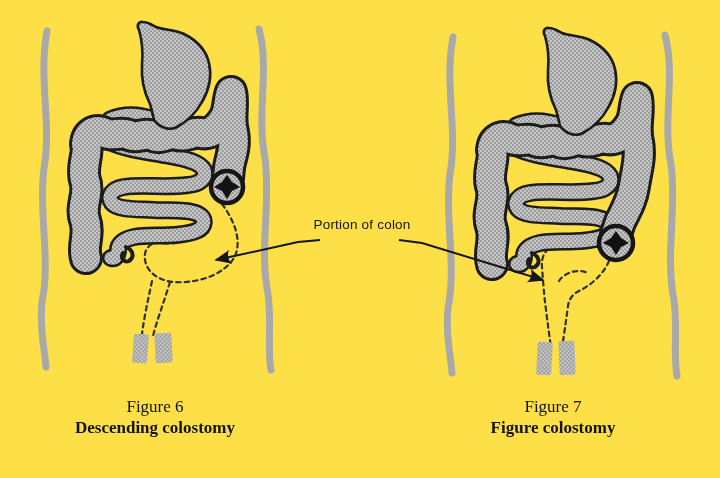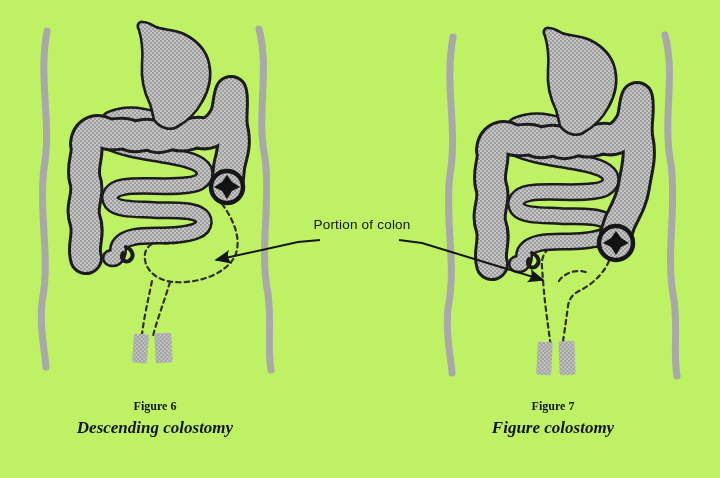--- a/index.html
+++ b/index.html
@@ -1,30 +1,30 @@
 <!DOCTYPE html>
 <html><head>
 <meta charset="utf-8">
 <style>
   html,body{margin:0;padding:0;background:#ffffff;}
   .stage{
-    position:relative;width:720px;height:478px;background:#bef264;overflow:hidden;
+    position:relative;width:720px;height:478px;background:#fde047;overflow:hidden;
     font-family:"Liberation Sans",sans-serif;
   }
   .stage svg{position:absolute;left:0;top:0;}
   .center-label{
     position:absolute;left:288px;top:216px;width:148px;text-align:center;
     font-size:13.5px;line-height:17px;color:#161616;letter-spacing:.2px;
   }
   .caption{
     position:absolute;text-align:center;color:#131313;
     font-family:"Liberation Serif",serif;
   }
-  .caption .num{font-weight:bold;font-size:12px;line-height:21px;}
-  .caption .name{font-weight:bold;font-style:italic;font-size:17px;line-height:21px;}
+  .caption .num{font-weight:normal;font-size:17px;line-height:21px;}
+  .caption .name{font-weight:bold;font-size:17px;line-height:21px;}
   #cap6{left:45px;top:396px;width:220px;}
   #cap7{left:443px;top:396px;width:220px;}
 
   
   .bodyline{stroke:#a9a9a9;stroke-width:7;fill:none;stroke-linecap:round;}
   .k{stroke:#1c1c1c;fill:none;stroke-linecap:round;stroke-linejoin:round;}
   .organ{stroke:url(#ht);fill:none;stroke-linecap:round;stroke-linejoin:round;}
   .dash{stroke:#2f2f2f;stroke-width:2.2;fill:none;stroke-dasharray:4.5 4;stroke-linecap:round;}
   .arrowline{stroke:#151515;stroke-width:2;fill:none;}
 </style>

